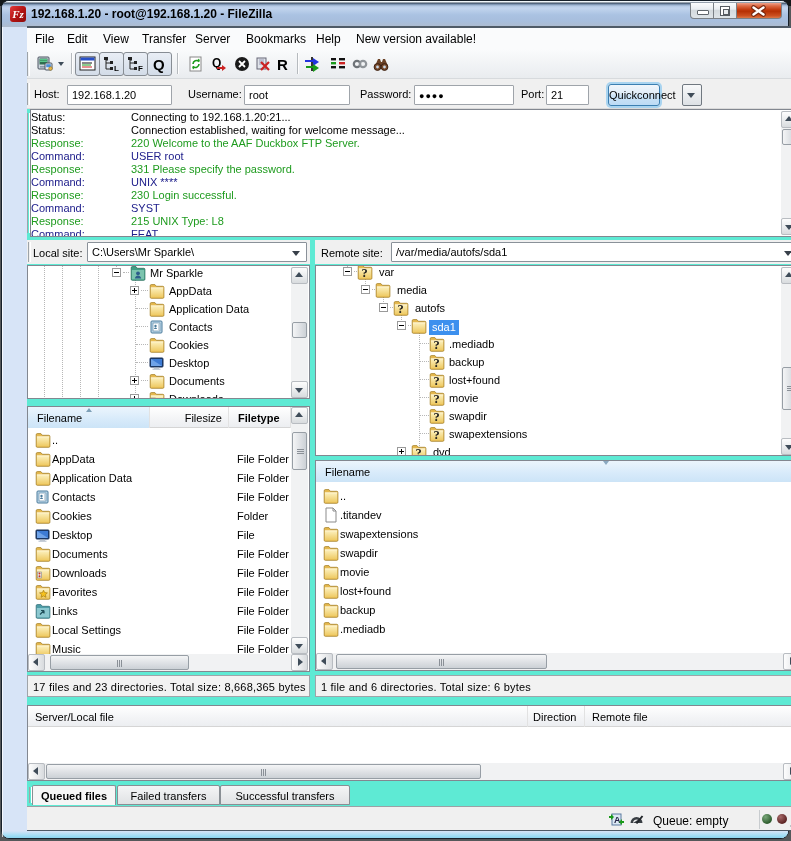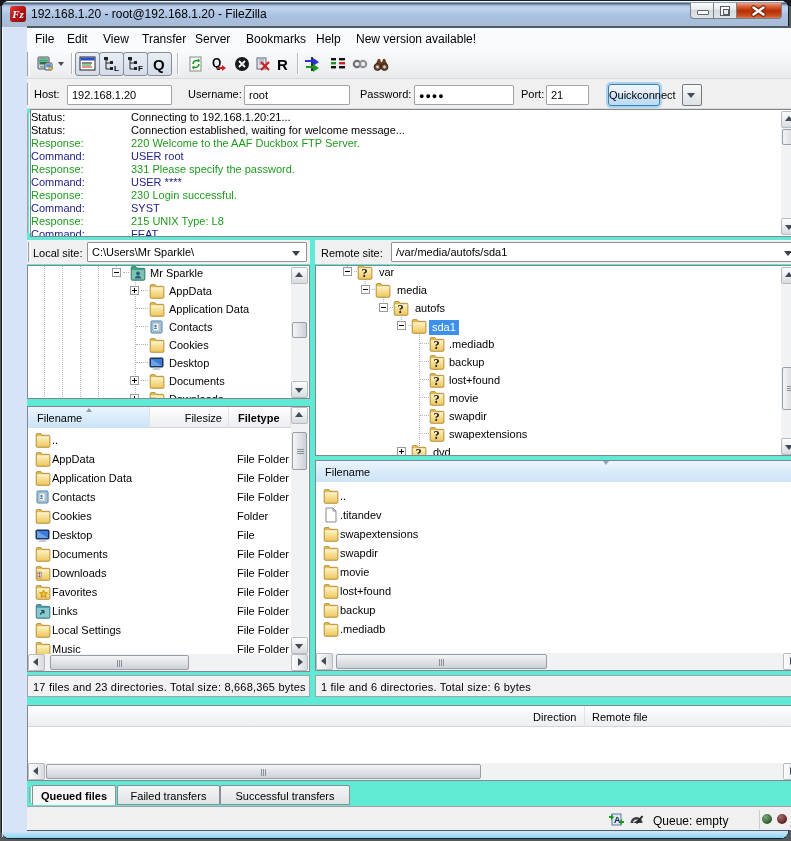--- a/index.html
+++ b/index.html
@@ -11,21 +11,21 @@
 
 #win{position:absolute;left:1px;top:0px;width:788px;height:839px;border-radius:8px;
   background:#d7e4f7;border:1px solid #16202a;}
 #frR{position:absolute;right:0;top:26px;bottom:0;width:7px;border-radius:0 0 7px 0;
   background:linear-gradient(90deg,#d7e4f7,#b3e2f7 55%,#7fccec);}
 #frB{position:absolute;left:0;right:0;bottom:0;height:7px;border-radius:0 0 7px 7px;
   background:linear-gradient(180deg,#d7e4f7,#a5dff6 60%,#8ad4ef);}
 #frL{position:absolute;left:0;top:26px;bottom:1px;width:1px;background:rgba(255,255,255,.75);}
 #titlebar{position:absolute;left:0;top:0;width:100%;height:26px;border-radius:7px 7px 0 0;
   background:linear-gradient(180deg,#eef5fa 0px,#f2f7fb 1px,#3a4a5e 2px,#6a82a0 3px,#93a9c6 4px,#b3c8e4 5px,#c2d4ee 7px,#b8cde9 10px,#aac2e2 14px,#a7bedd 20px,#abbcd4 24px,#b0bccc 26px);}
-#titletext{position:absolute;left:29px;top:6px;font-size:12px;color:#000;}
+#titletext{position:absolute;left:29px;top:6px;font-size:12px;color:#000;font-weight:bold;}
 #fzicon{position:absolute;left:8px;top:5px;width:16px;height:16px;border-radius:3px;
   background:linear-gradient(135deg,#e23b3b 0%,#b01212 55%,#8c0c0c 100%);
   color:#fff;text-align:center;}
 #fzicon span{font-size:11px;font-weight:bold;font-style:italic;line-height:16px;font-family:"Liberation Serif",serif;}
 #winbtns{position:absolute;left:688px;top:2px;height:16px;}
 .wbtn{position:absolute;top:0;height:16px;border:1px solid #7a8086;border-top:none;
   background:linear-gradient(180deg,#fbfcfd 0%,#e9edf1 40%,#d4dade 50%,#dee4e8 100%);}
 #btnmin{left:0;width:24px;border-radius:0 0 0 4px;}
 #btnmax{left:24px;width:23px;border-left:none;}
 #btnclose{left:47px;width:45px;border-radius:0 0 4px 0;border-left:none;
@@ -274,21 +274,21 @@
       <div class="ll" style="top:40px">
           <b class="c-c">Command:</b>
           <i class="c-c">USER root</i>
         </div>
       <div class="ll" style="top:53px">
           <b class="c-r">Response:</b>
           <i class="c-r">331 Please specify the password.</i>
         </div>
       <div class="ll" style="top:66px">
           <b class="c-c">Command:</b>
-          <i class="c-c">USER ****</i>
+          <i class="c-c">UNIX ****</i>
         </div>
       <div class="ll" style="top:79px">
           <b class="c-r">Response:</b>
           <i class="c-r">230 Login successful.</i>
         </div>
       <div class="ll" style="top:92px">
           <b class="c-c">Command:</b>
           <i class="c-c">SYST</i>
         </div>
       <div class="ll" style="top:105px">
@@ -696,20 +696,21 @@
             <div class="arr a-rt"></div>
           </div>
       </div>
     </div>
 
     <div class="stbar" style="left:0px;width:283px;">17 files and 23 directories. Total size: 8,668,365 bytes</div>
     <div class="stbar" style="left:288px;width:485px;">1 file and 6 directories. Total size: 6 bytes</div>
 
     <div class="panel" id="queue" style="left:0px;top:677px;width:773px;height:76px;">
       <div class="hdr" style="width:772px;">
+        <div class="hdrc" style="left:0;width:500px;padding-left:7px;">Server/Local file</div>
         <div class="hdrc" style="left:500px;width:57px;padding-left:5px;">Direction</div>
         <div class="hdrc" style="left:557px;width:215px;padding-left:7px;border-right:none;">Remote file</div>
       </div>
       <div class="hsb" style="left:0;top:57px;width:772px;">
         <div class="sbtn" style="left:0;top:0">
             <div class="arr a-lf"></div>
           </div>
         <div class="hthumb" style="left:18px;width:435px;">
             <div class="hgrip" style="left:214px"></div>
           </div>

